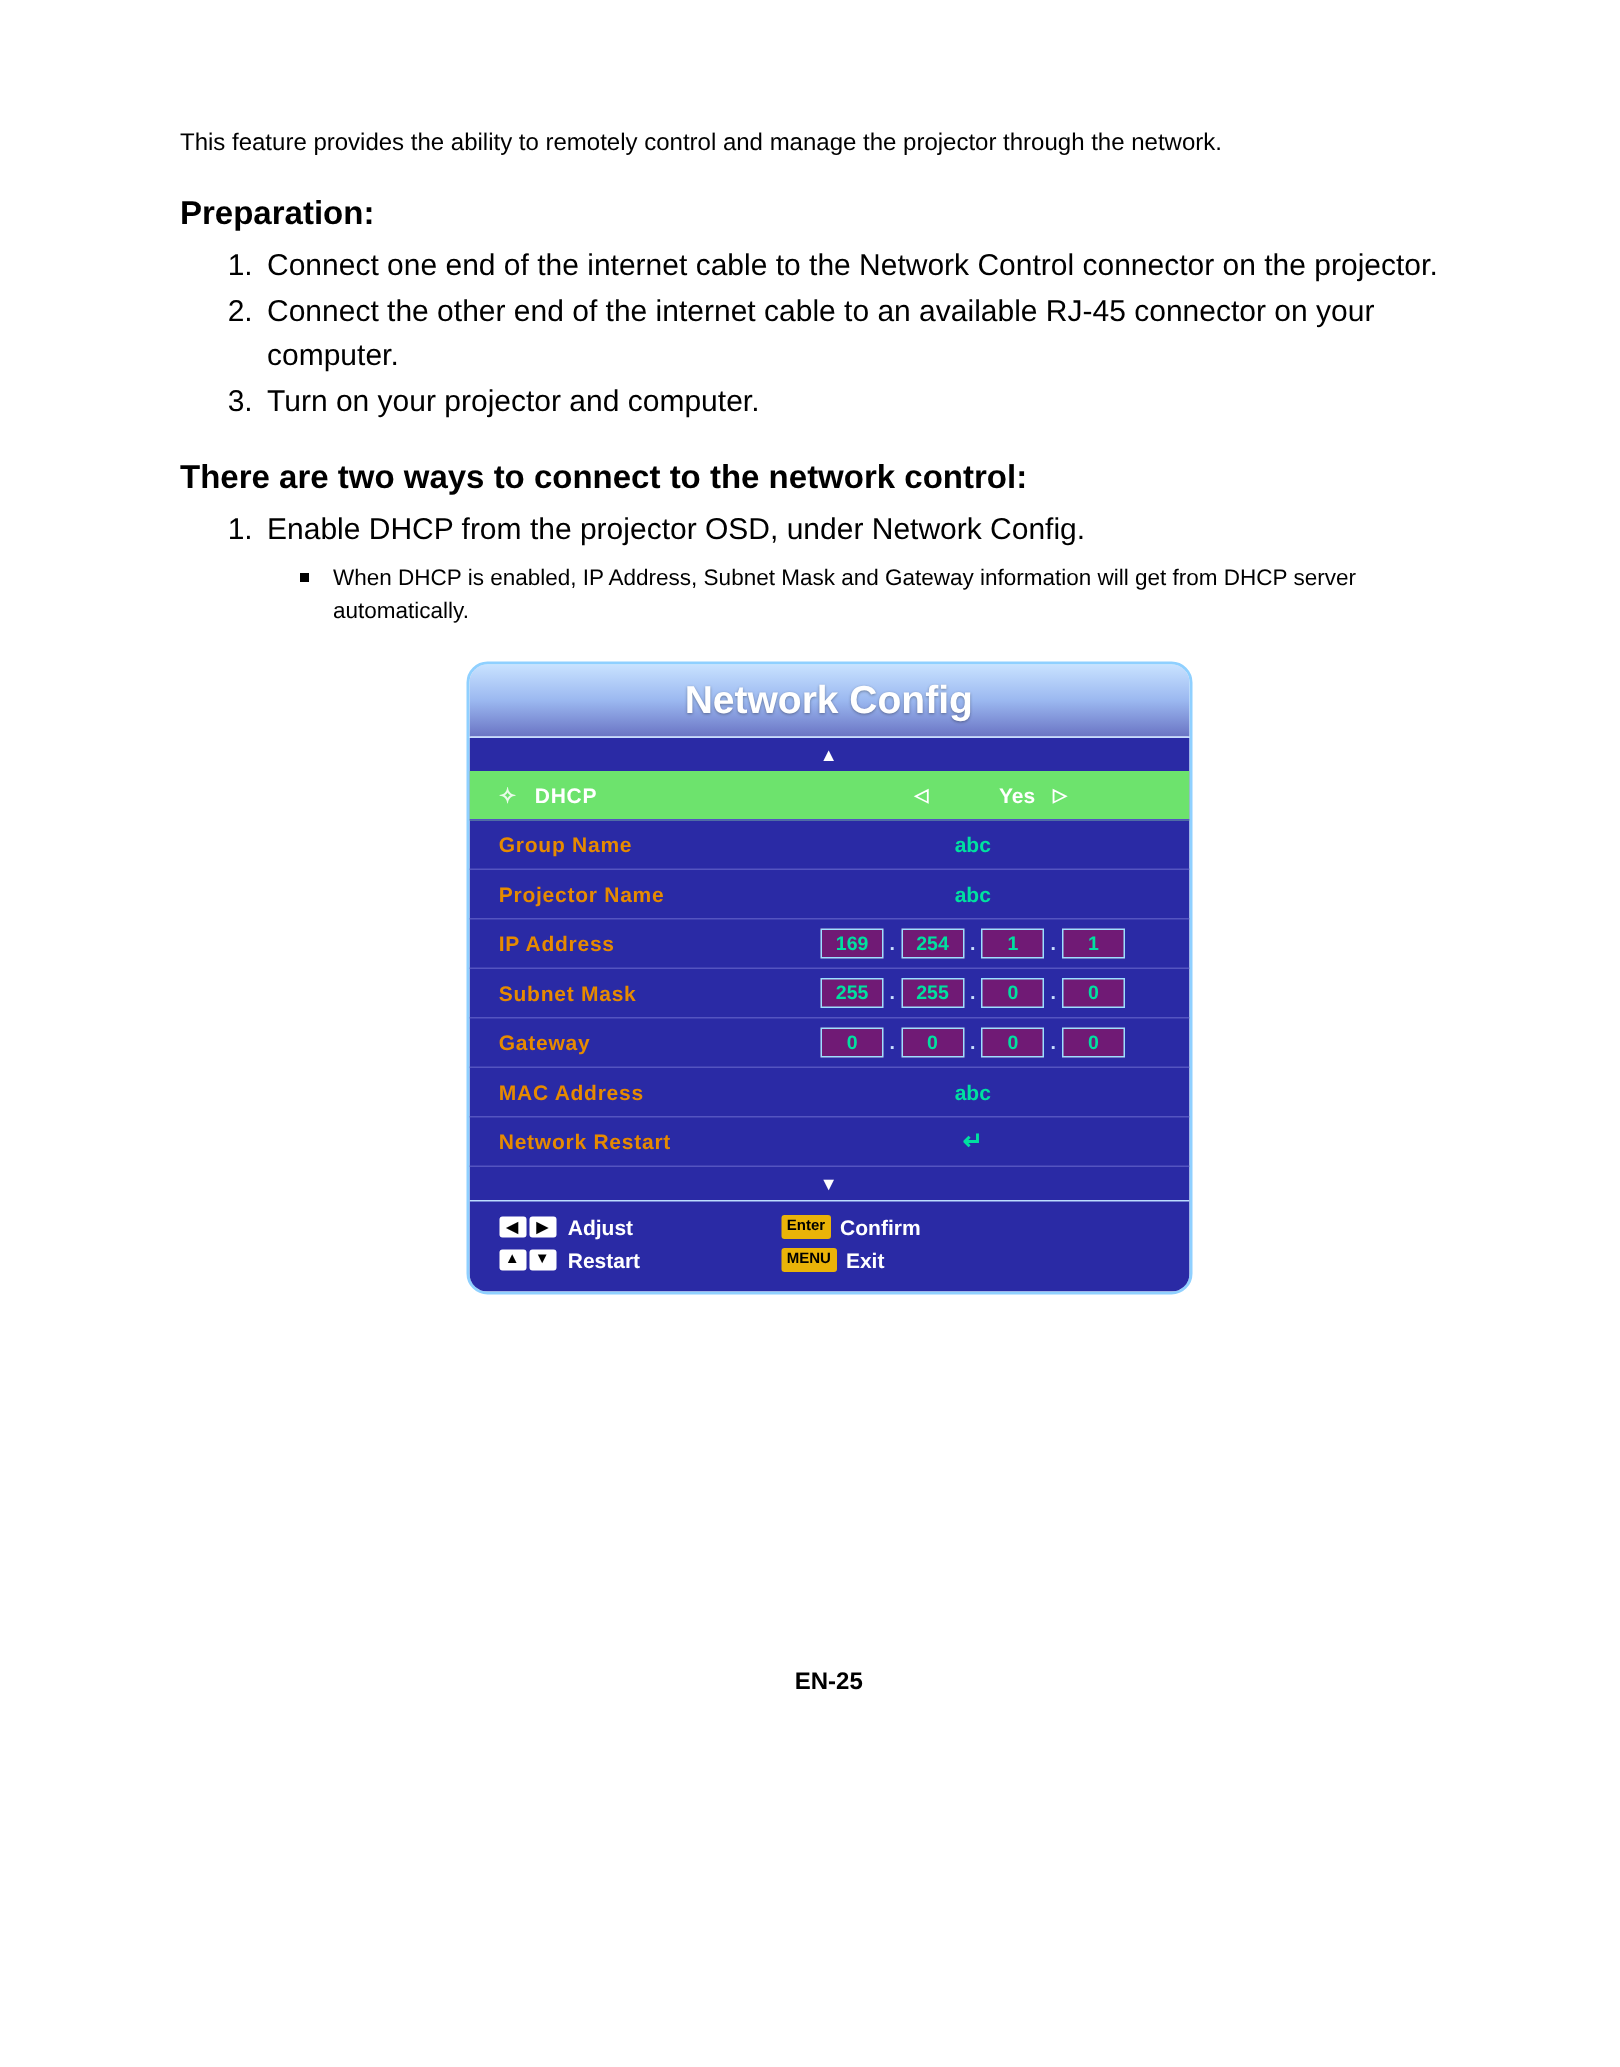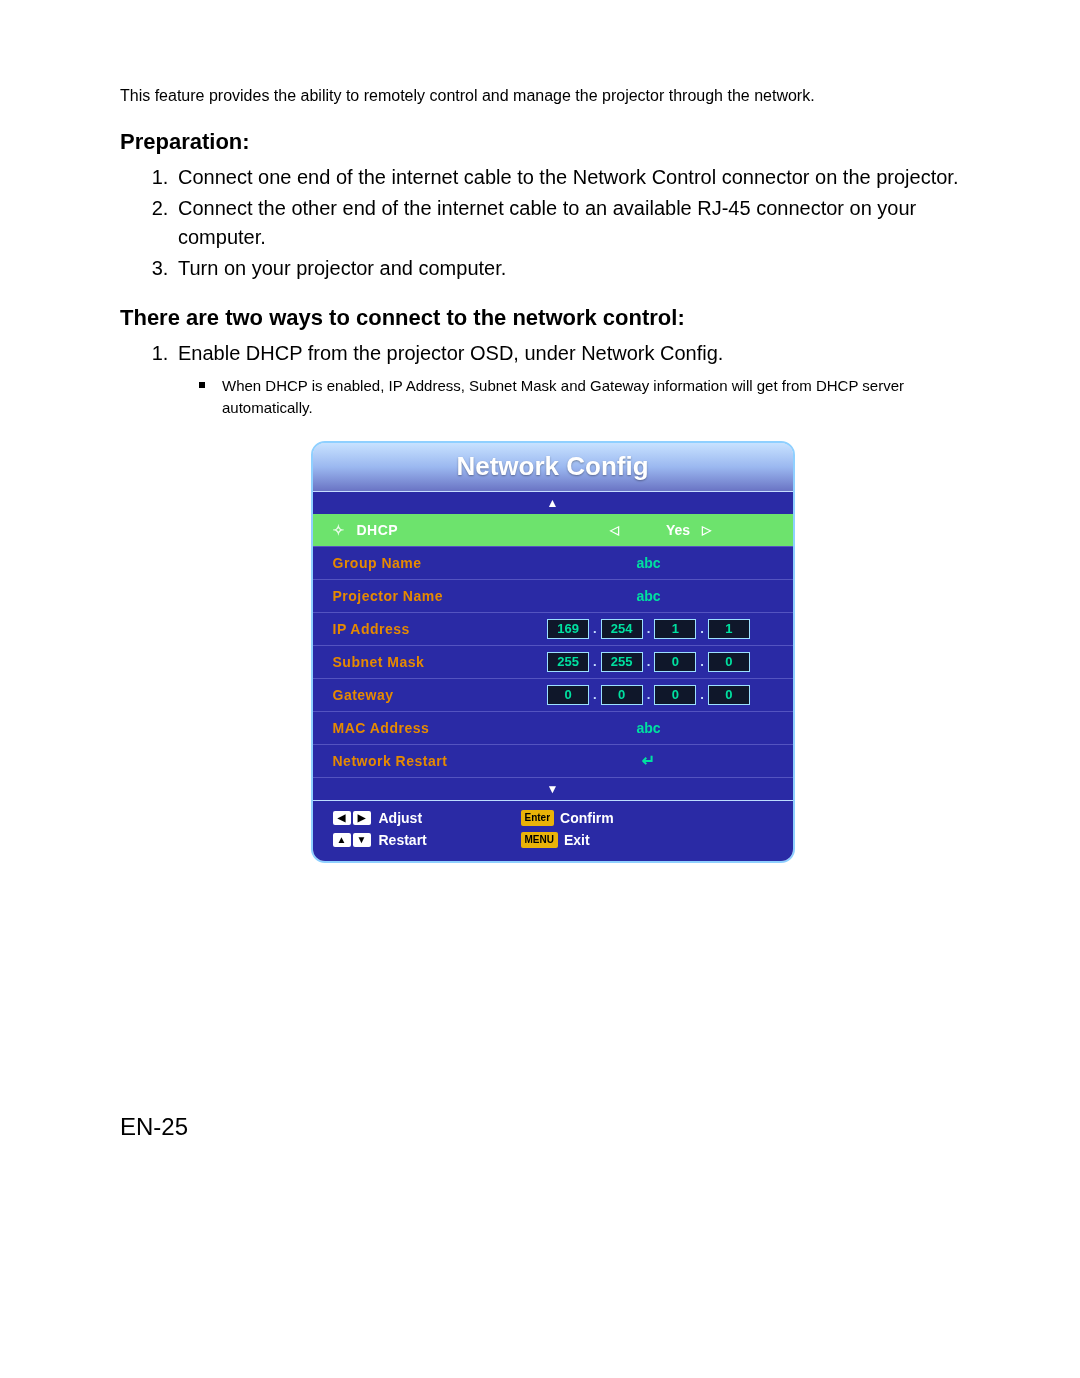--- a/index.html
+++ b/index.html
@@ -139,21 +139,21 @@
     display:inline-block;
     width:18px;
     color:#fff;
     opacity:.85;
     margin-right:6px;
   }
   .ipbox {
     display:inline-flex;
     min-width:32px;
     height:18px;
-    background:#0f172a;
+    background:#701a75;
     border:1px solid #9ce0ff;
     justify-content:center;
     align-items:center;
     color:#00e0a0;
     font-weight:bold;
     font-size:13px;
     padding:0 4px;
   }
   .dot { color:#c8e0ff; font-weight:bold; font-size:13px;}
   .enter-icon { color:#00e0a0; font-weight:bold; font-size:16px;}
@@ -200,23 +200,23 @@
     background:#eab308;
     color:#000;
     font-size:10px;
     font-weight:bold;
     padding:0 4px;
     border-radius:2px;
     margin-right:6px;
   }
   .ftext { color:#fff; font-weight:bold;}
   .page-num {
-    text-align:left;
-    font-weight:normal;
-    font-size:24px;
+    text-align:center;
+    font-weight:bold;
+    font-size:16px;
     margin-top: 250px;
     color:#000;
   }
 </style>
 </head>
 <body>
 
 <div class="page">
   <p class="intro">This feature provides the ability to remotely control and manage the projector through the network.</p>
 

